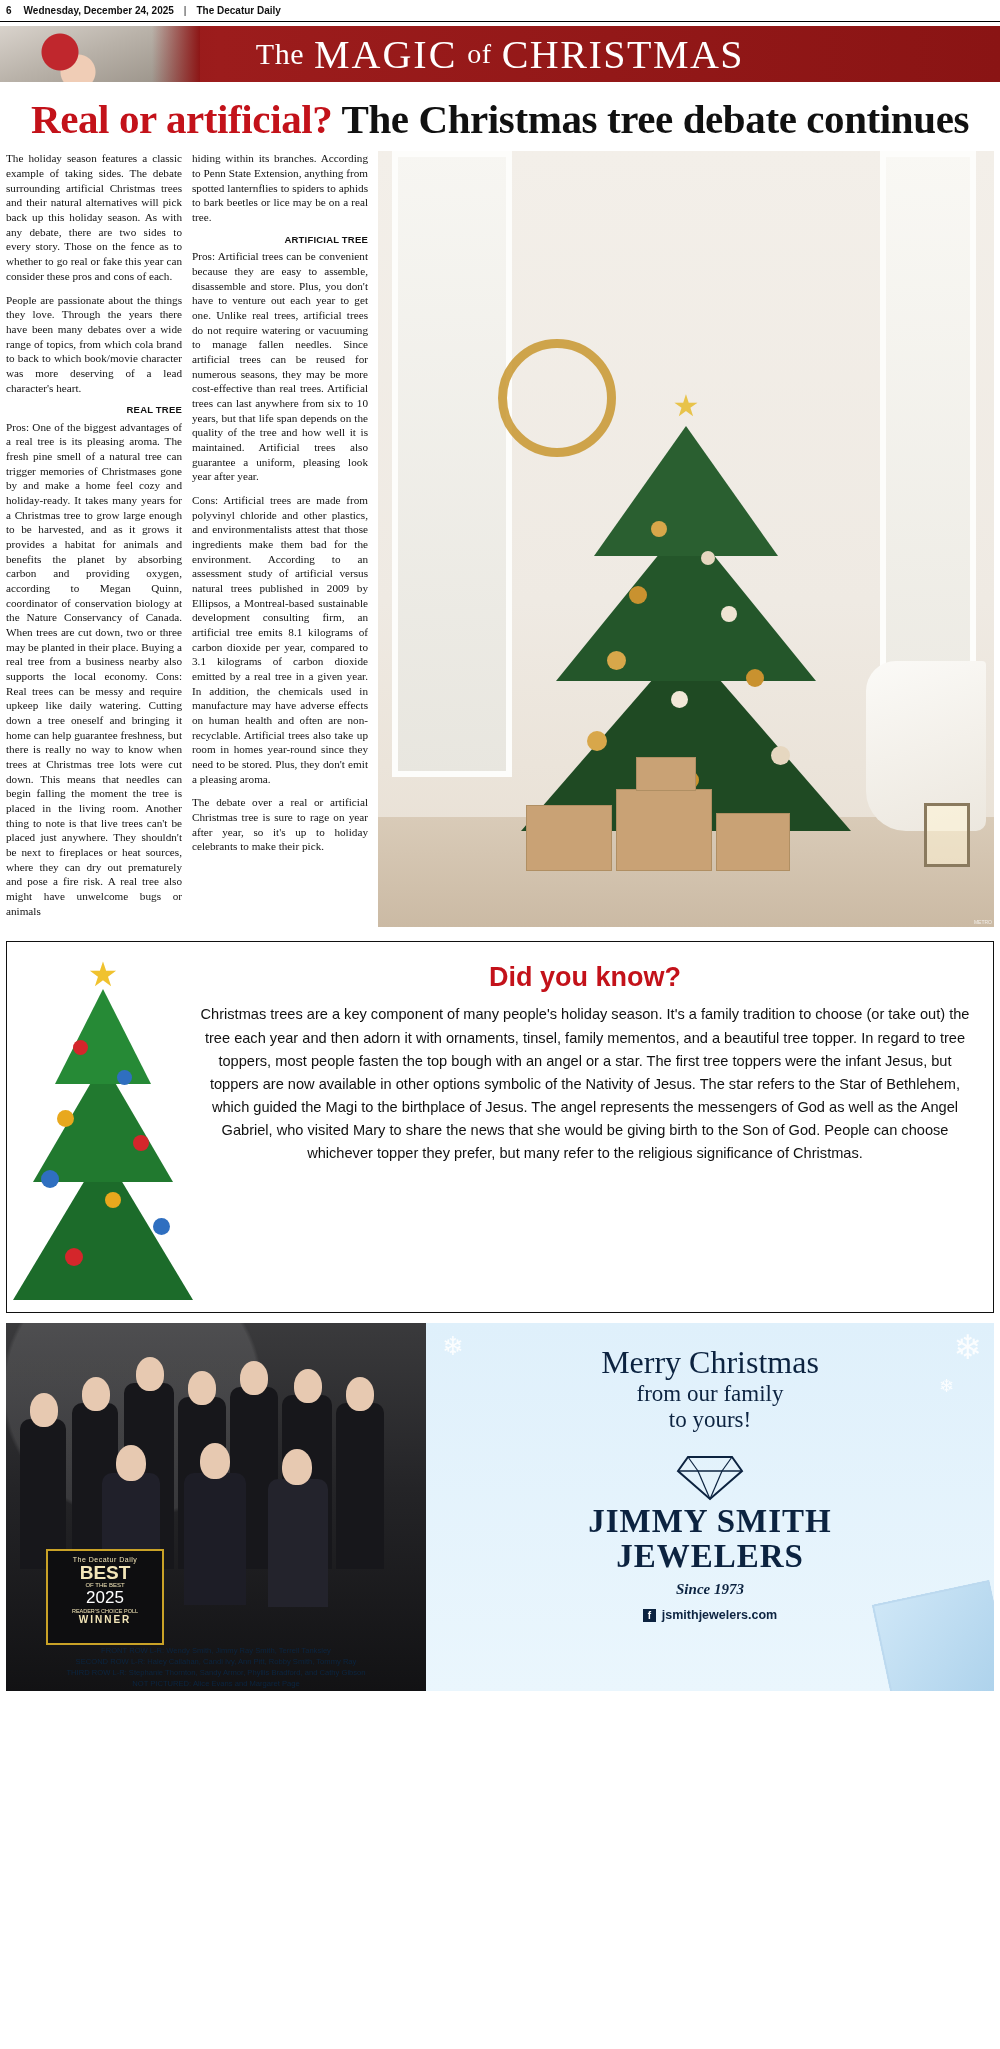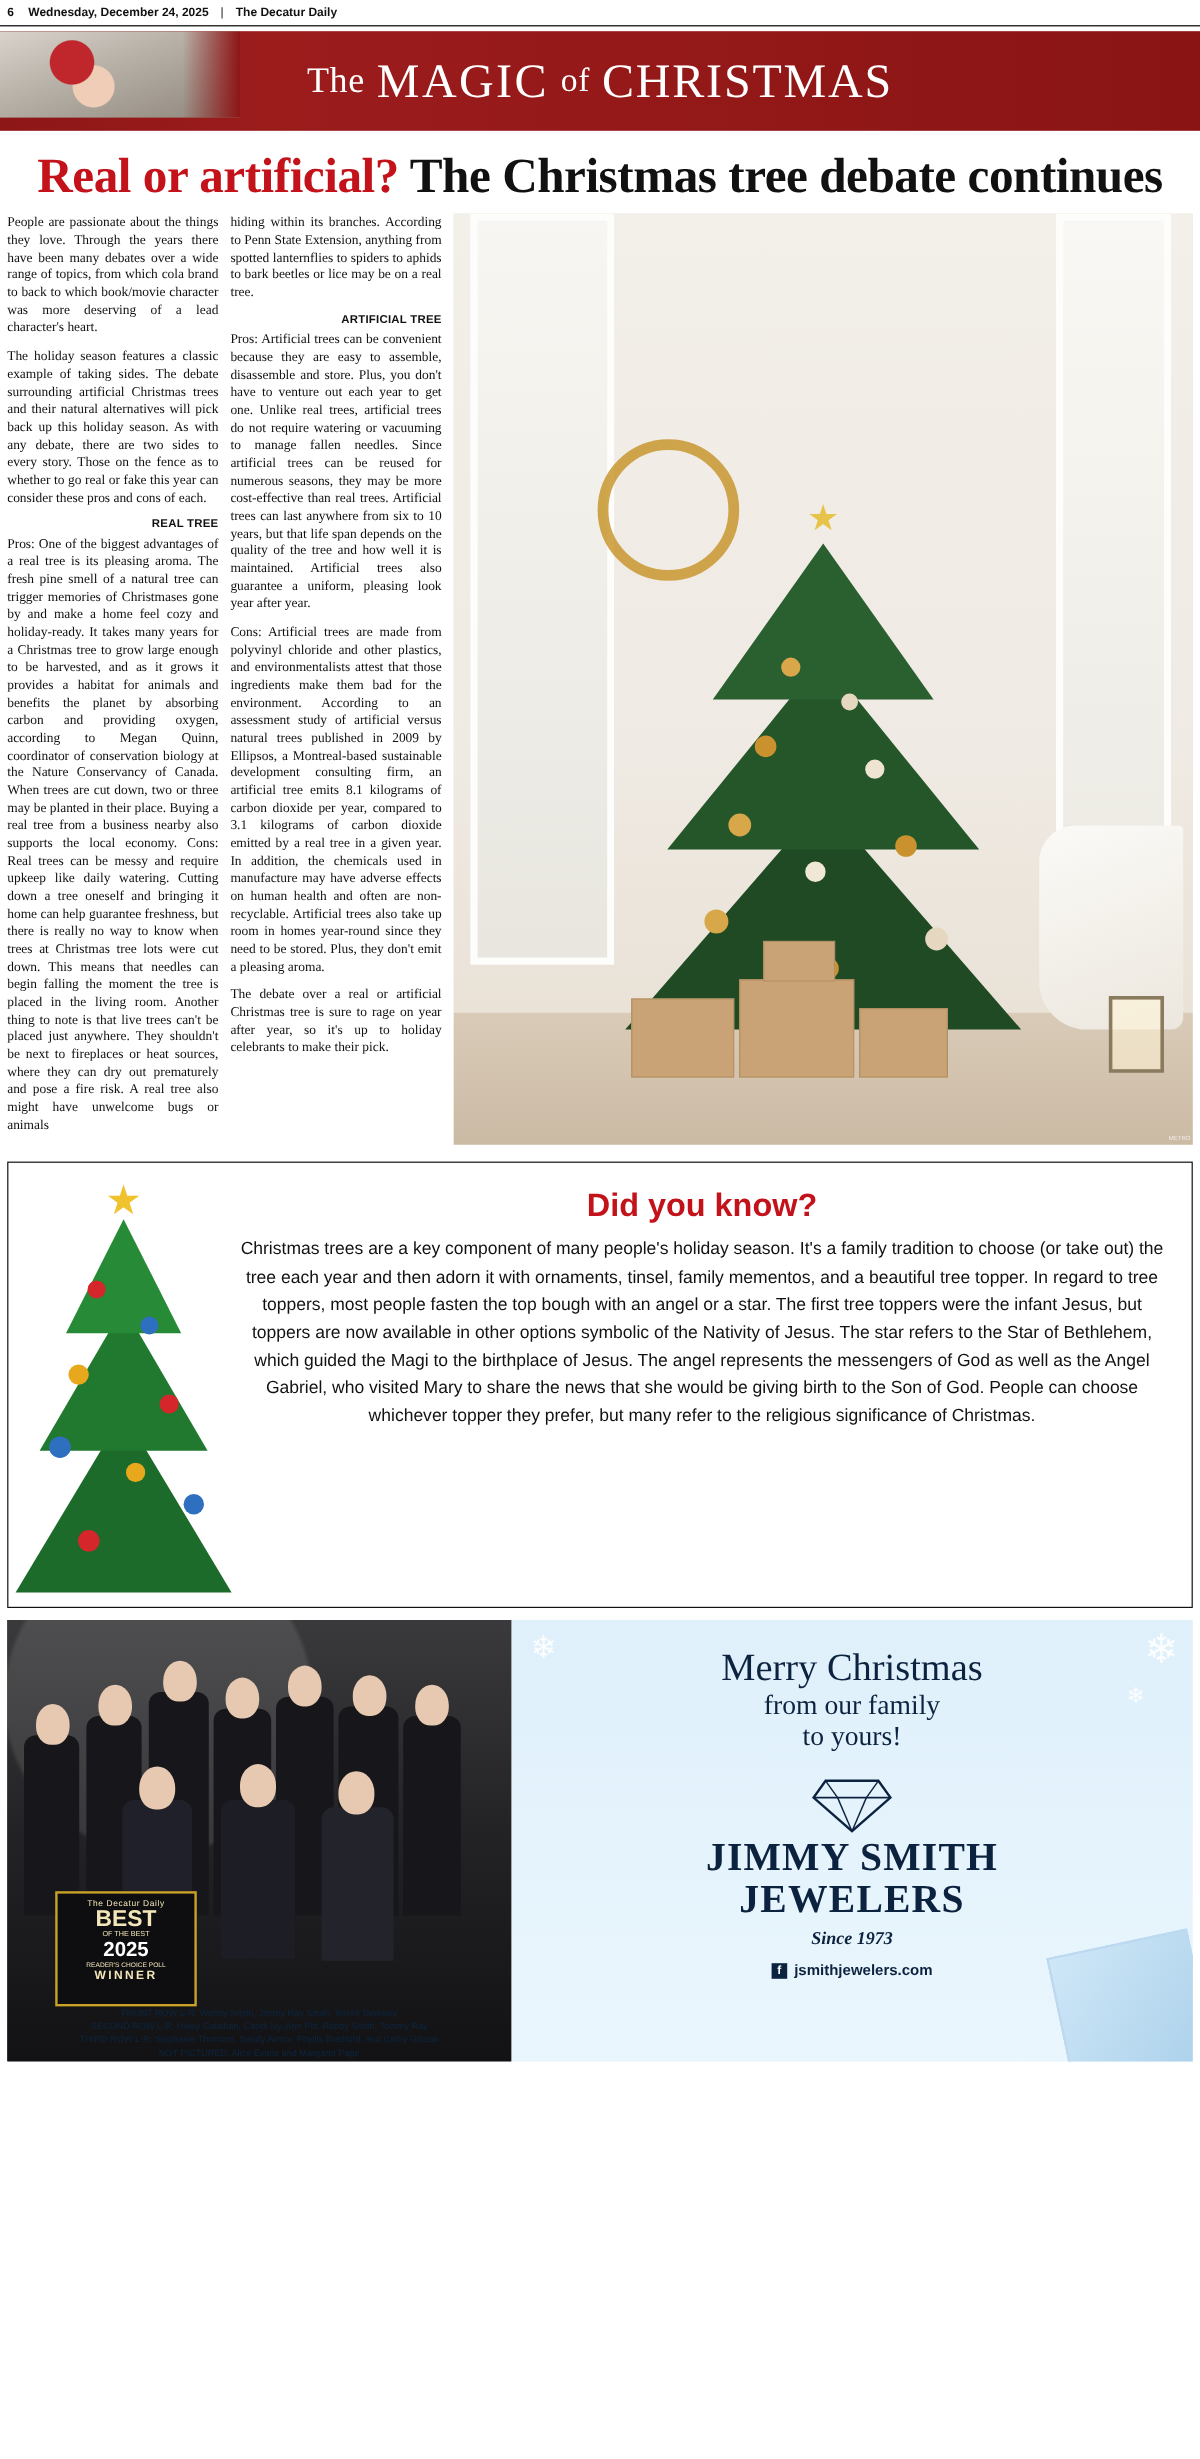--- a/index.html
+++ b/index.html
@@ -24,21 +24,21 @@
     border-bottom:1px solid #000;
   }
   .folio .pg { margin-right:12px; font-size:10px; }
   .folio .date { margin-right:10px; }
   .folio .sep { margin-right:10px; font-weight:normal; }
   .folio .paper { font-weight:bold; }
 
   
   .masthead {
     position:relative;
-    height:83px;
+    height:56px;
     margin:4px 0 0 0;
     overflow:hidden;
     background:linear-gradient(90deg,#8d1616 0%, #9c1c1c 22%, #8a1414 100%);
   }
   .masthead .photo {
     position:absolute; left:0; top:0; width:200px; height:72px;
     background:
       radial-gradient(circle at 60px 26px, #c0272d 0 18px, transparent 19px),
       radial-gradient(circle at 78px 46px, #f0cdb6 0 17px, transparent 18px),
       linear-gradient(160deg,#d9d3cc 0%, #b9b2a9 40%, #8e867c 100%);
@@ -236,21 +236,21 @@
   }
   .badge{
     position:absolute;left:40px;bottom:46px;width:118px;height:96px;
     background:#0e0e10;border:2px solid #c9a227;
     color:#f3e6b8;text-align:center;
     font-family:"Liberation Sans", sans-serif;
   }
   .badge .b1{font-size:7px;margin-top:5px;letter-spacing:.5px;}
   .badge .b2{font-size:19px;font-weight:bold;line-height:1;}
   .badge .b3{font-size:6px;}
-  .badge .b4{font-size:17px;font-weight:bold;color:#fff;text-align:center;}
+  .badge .b4{font-size:17px;font-weight:normal;color:#fff;text-align:center;}
   .badge .b5{font-size:5.5px;}
   .badge .b6{font-size:10px;font-weight:bold;letter-spacing:2px;}
   .ad .caption{
     position:absolute;left:0;width:420px;bottom:2px;
     font-family:"Liberation Sans", sans-serif;
     font-size:7.6px;line-height:1.45;text-align:center;color:#0b2540;
     background:rgba(255,255,255,.0);
   }
   .ad .right{
     flex:1;position:relative;padding:22px 18px 10px 18px;text-align:center;
@@ -316,22 +316,22 @@
 </div>
 
 <div class="headline">
   <span class="red">Real or artificial?</span>
   <span>The Christmas tree debate continues</span>
 </div>
 
 <div class="article">
 
   <div class="col">
+    <p>The holiday season features a classic example of taking sides. The debate surrounding artificial Christmas trees and their natural alternatives will pick back up this holiday season. As with any debate, there are two sides to every story. Those on the fence as to whether to go real or fake this year can consider these pros and cons of each.</p>
     <p>People are passionate about the things they love. Through the years there have been many debates over a wide range of topics, from which cola brand to back to which book/movie character was more deserving of a lead character's heart.</p>
-    <p>The holiday season features a classic example of taking sides. The debate surrounding artificial Christmas trees and their natural alternatives will pick back up this holiday season. As with any debate, there are two sides to every story. Those on the fence as to whether to go real or fake this year can consider these pros and cons of each.</p>
     <p class="sub">REAL TREE</p>
     <p>Pros: One of the biggest advantages of a real tree is its pleasing aroma. The fresh pine smell of a natural tree can trigger memories of Christmases gone by and make a home feel cozy and holiday-ready. It takes many years for a Christmas tree to grow large enough to be harvested, and as it grows it provides a habitat for animals and benefits the planet by absorbing carbon and providing oxygen, according to Megan Quinn, coordinator of conservation biology at the Nature Conservancy of Canada. When trees are cut down, two or three may be planted in their place. Buying a real tree from a business nearby also supports the local economy. Cons: Real trees can be messy and require upkeep like daily watering. Cutting down a tree oneself and bringing it home can help guarantee freshness, but there is really no way to know when trees at Christmas tree lots were cut down. This means that needles can begin falling the moment the tree is placed in the living room. Another thing to note is that live trees can't be placed just anywhere. They shouldn't be next to fireplaces or heat sources, where they can dry out prematurely and pose a fire risk. A real tree also might have unwelcome bugs or animals</p>
   </div>
 
   <div class="col">
     <p>hiding within its branches. According to Penn State Extension, anything from spotted lanternflies to spiders to aphids to bark beetles or lice may be on a real tree.</p>
     <p class="sub">ARTIFICIAL TREE</p>
     <p>Pros: Artificial trees can be convenient because they are easy to assemble, disassemble and store. Plus, you don't have to venture out each year to get one. Unlike real trees, artificial trees do not require watering or vacuuming to manage fallen needles. Since artificial trees can be reused for numerous seasons, they may be more cost-effective than real trees. Artificial trees can last anywhere from six to 10 years, but that life span depends on the quality of the tree and how well it is maintained. Artificial trees also guarantee a uniform, pleasing look year after year.</p>
     <p>Cons: Artificial trees are made from polyvinyl chloride and other plastics, and environmentalists attest that those ingredients make them bad for the environment. According to an assessment study of artificial versus natural trees published in 2009 by Ellipsos, a Montreal-based sustainable development consulting firm, an artificial tree emits 8.1 kilograms of carbon dioxide per year, compared to 3.1 kilograms of carbon dioxide emitted by a real tree in a given year. In addition, the chemicals used in manufacture may have adverse effects on human health and often are non-recyclable. Artificial trees also take up room in homes year-round since they need to be stored. Plus, they don't emit a pleasing aroma.</p>
     <p>The debate over a real or artificial Christmas tree is sure to rage on year after year, so it's up to holiday celebrants to make their pick.</p>

